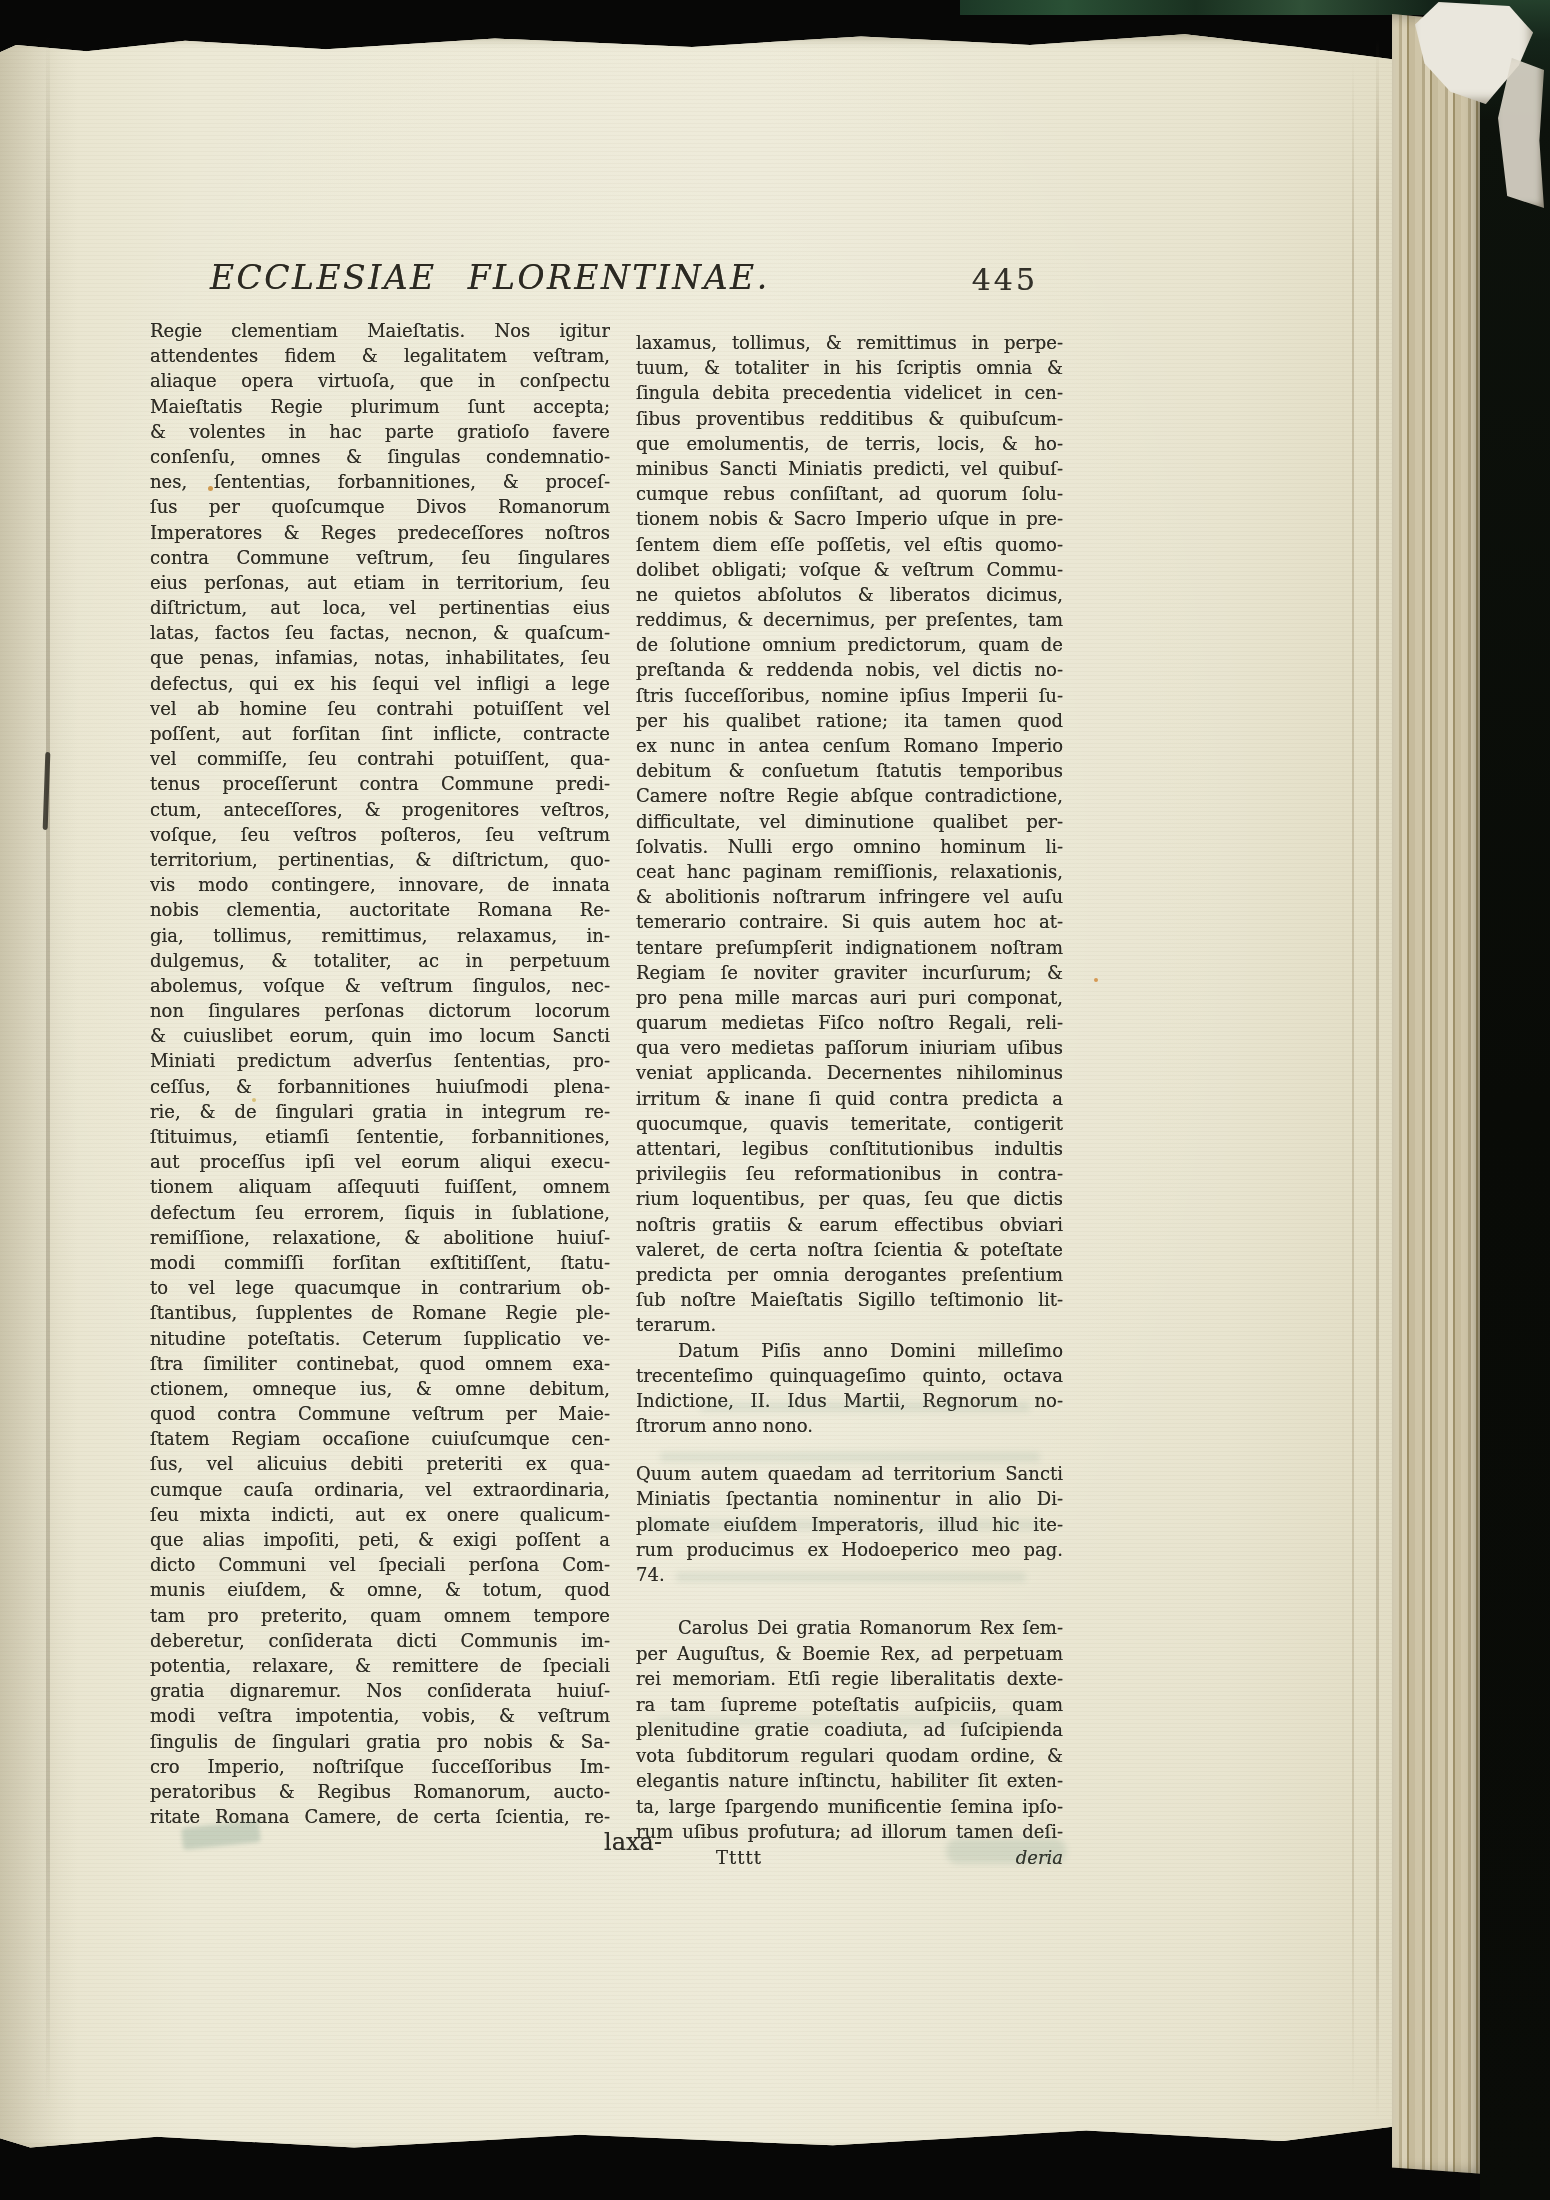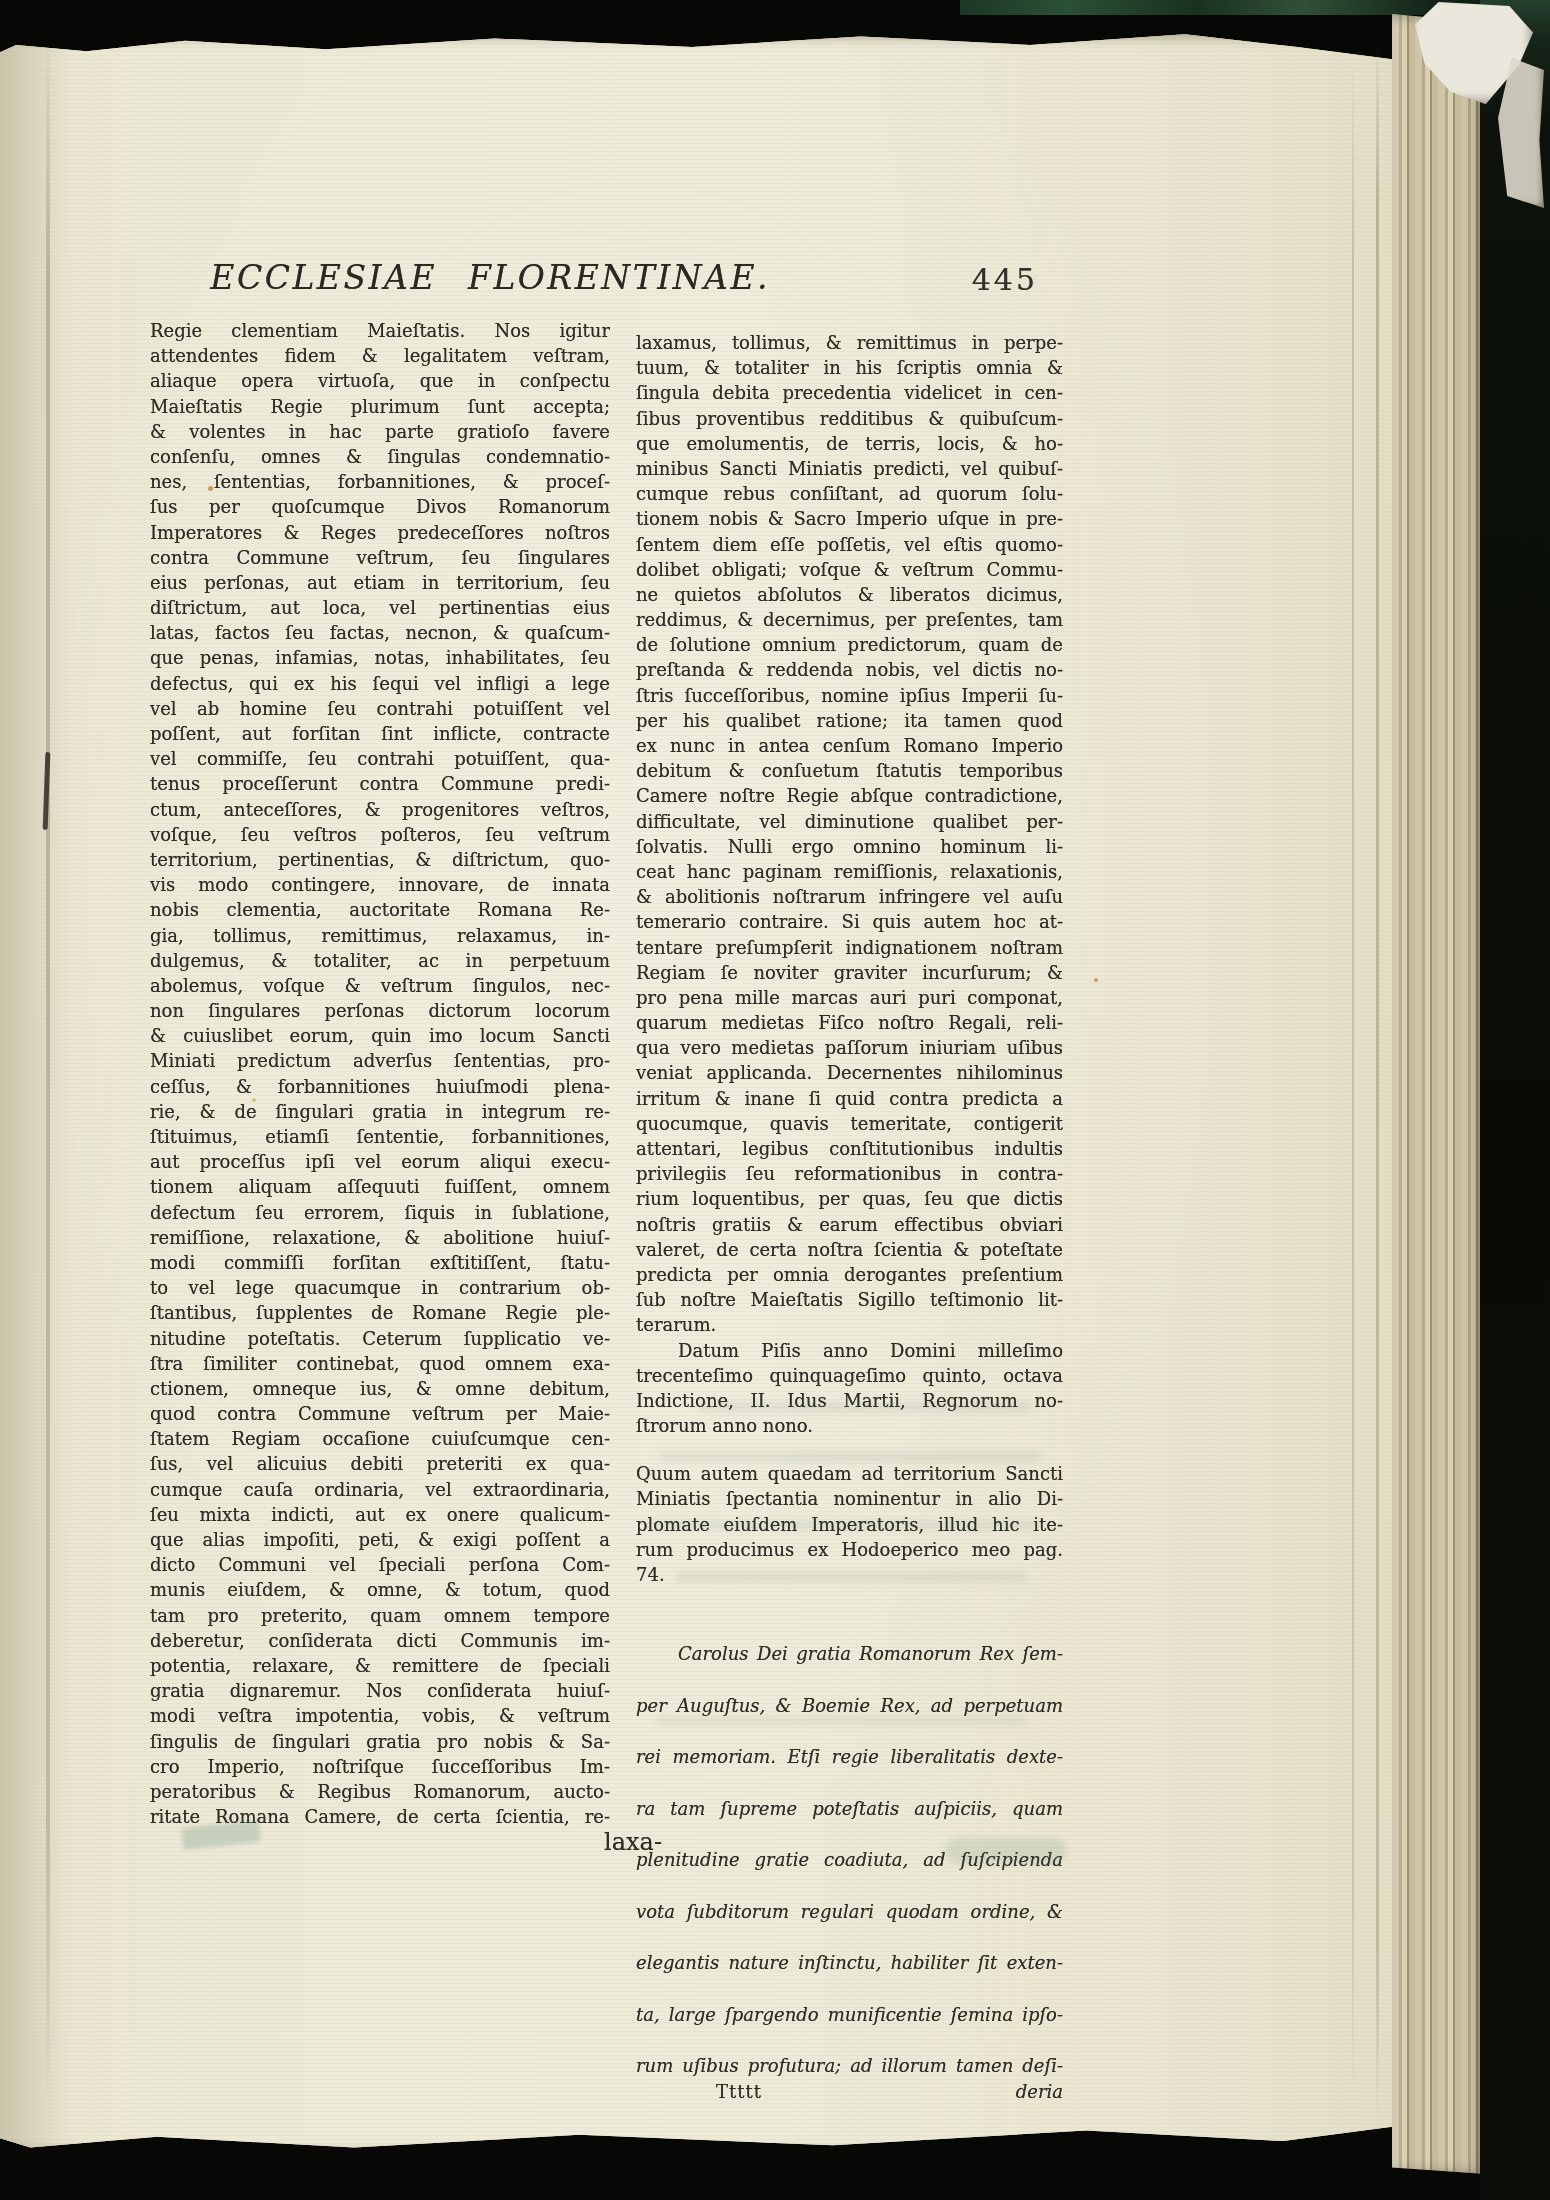--- a/index.html
+++ b/index.html
@@ -38,36 +38,36 @@
     box-shadow:inset -8px 0 14px rgba(30,25,15,.5), inset 6px 0 8px rgba(255,255,245,.25);}
   .dark-band{position:absolute;left:1480px;top:0;width:70px;height:2200px;
     background:linear-gradient(180deg,#24402c 0,#15251a 40px,#0d120c 120px,#090b07 50%,#0a0c08);}
   .torn-fragment{position:absolute;left:1415px;top:2px;width:118px;height:102px;background:#eae7dd;
     clip-path:polygon(20% 0,80% 4%,100% 30%,88% 62%,60% 100%,30% 88%,8% 60%,0 22%);
     box-shadow:inset -4px -5px 8px rgba(90,80,60,.45);}
   .torn-fragment-2{position:absolute;left:1498px;top:58px;width:46px;height:150px;background:#ded9cb;
     clip-path:polygon(30% 0,100% 8%,90% 55%,100% 100%,20% 92%,0 40%);opacity:.9;
     box-shadow:inset -3px -3px 6px rgba(80,70,50,.5);}
   
-  .header-title{position:absolute;left:210px;top:258px;width:560px;text-align:right;
+  .header-title{position:absolute;left:210px;top:258px;width:560px;text-align:left;
     font-style:italic;font-size:33px;letter-spacing:2.5px;word-spacing:18px;color:#2b2922;
     text-shadow:0 0 .6px rgba(40,38,30,.7);}
   .page-number{position:absolute;left:938px;top:262px;width:100px;text-align:right;
     font-size:30px;letter-spacing:3px;color:#33312a;text-shadow:0 0 .6px rgba(40,38,30,.6);}
   
   .col{position:absolute;font-size:18px;text-shadow:0 0 .5px rgba(42,40,32,.65);}
   .col-left{left:150px;top:318px;width:460px;}
   .col-right{left:636px;top:330px;width:427px;}
   .tline{height:25.2px;line-height:25.2px;text-align:justify;text-align-last:justify;
     overflow:hidden;white-space:nowrap;}
   .endline{text-align:left;text-align-last:left;}
   .indent-first .tline:first-child{text-indent:42px;}
   .blockgap-sm{height:23px;}
   .blockgap-md{height:28px;}
-  .carolus .tline{font-style:italic;height:25.5px;line-height:25.5px;margin-top:26px;}
+  .carolus .tline{height:25.5px;line-height:25.5px;}
   .sig-row{display:flex;height:26px;line-height:26px;}
   .sig-mark{margin-left:80px;letter-spacing:1px;text-align:center;}
   .sig-catchword{margin-left:auto;font-style:italic;}
   .catchword-left{position:absolute;left:150px;top:1830px;width:512px;text-align:right;
     font-size:24px;line-height:25px;text-shadow:0 0 .5px rgba(42,40,32,.65);}
   
   .speck{position:absolute;border-radius:50%;}
   .speck-a{left:208px;top:486px;width:5px;height:5px;background:#c8862e;opacity:.8;}
   .speck-b{left:1094px;top:978px;width:4px;height:4px;background:#cd7f2a;opacity:.75;}
   .speck-c{left:252px;top:1098px;width:4px;height:4px;background:#c9a43a;opacity:.6;}

